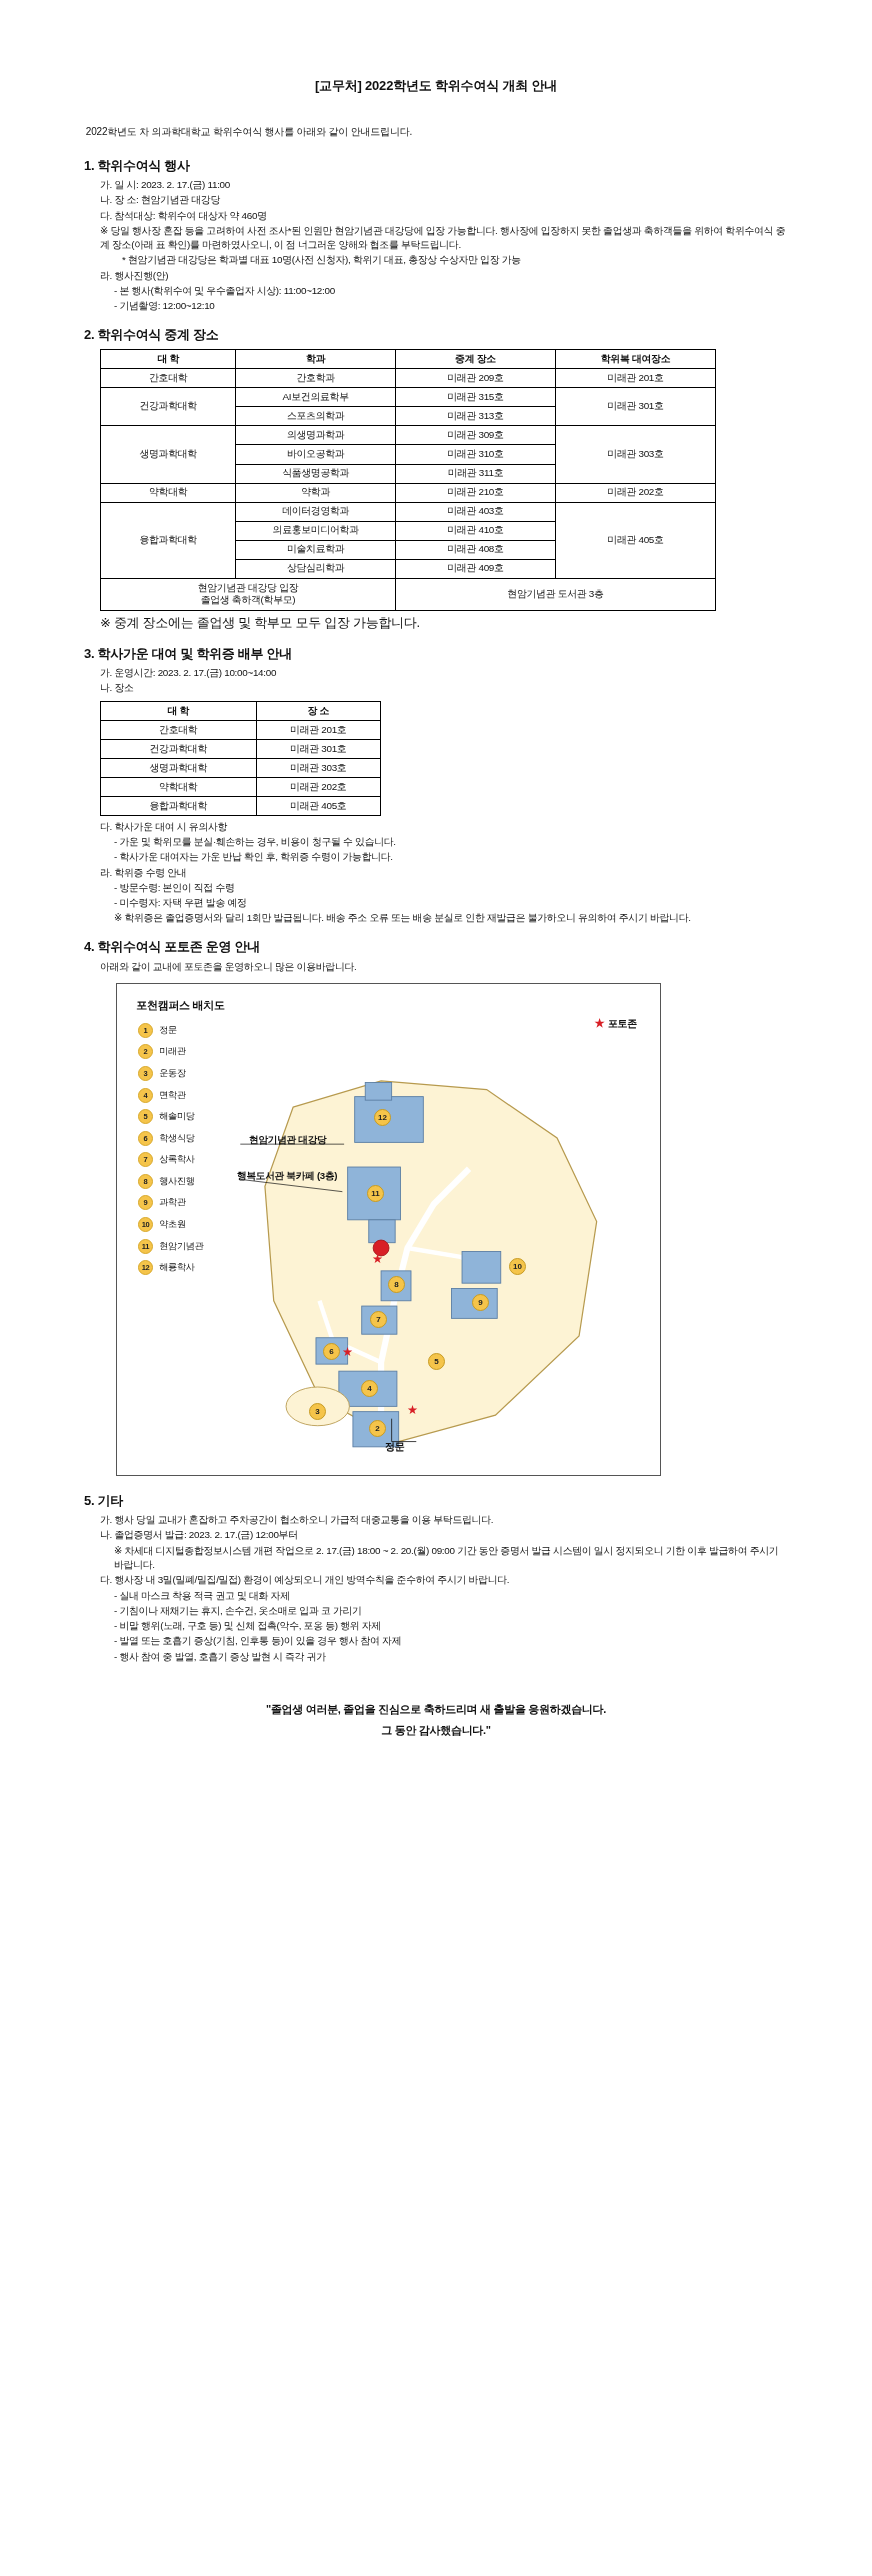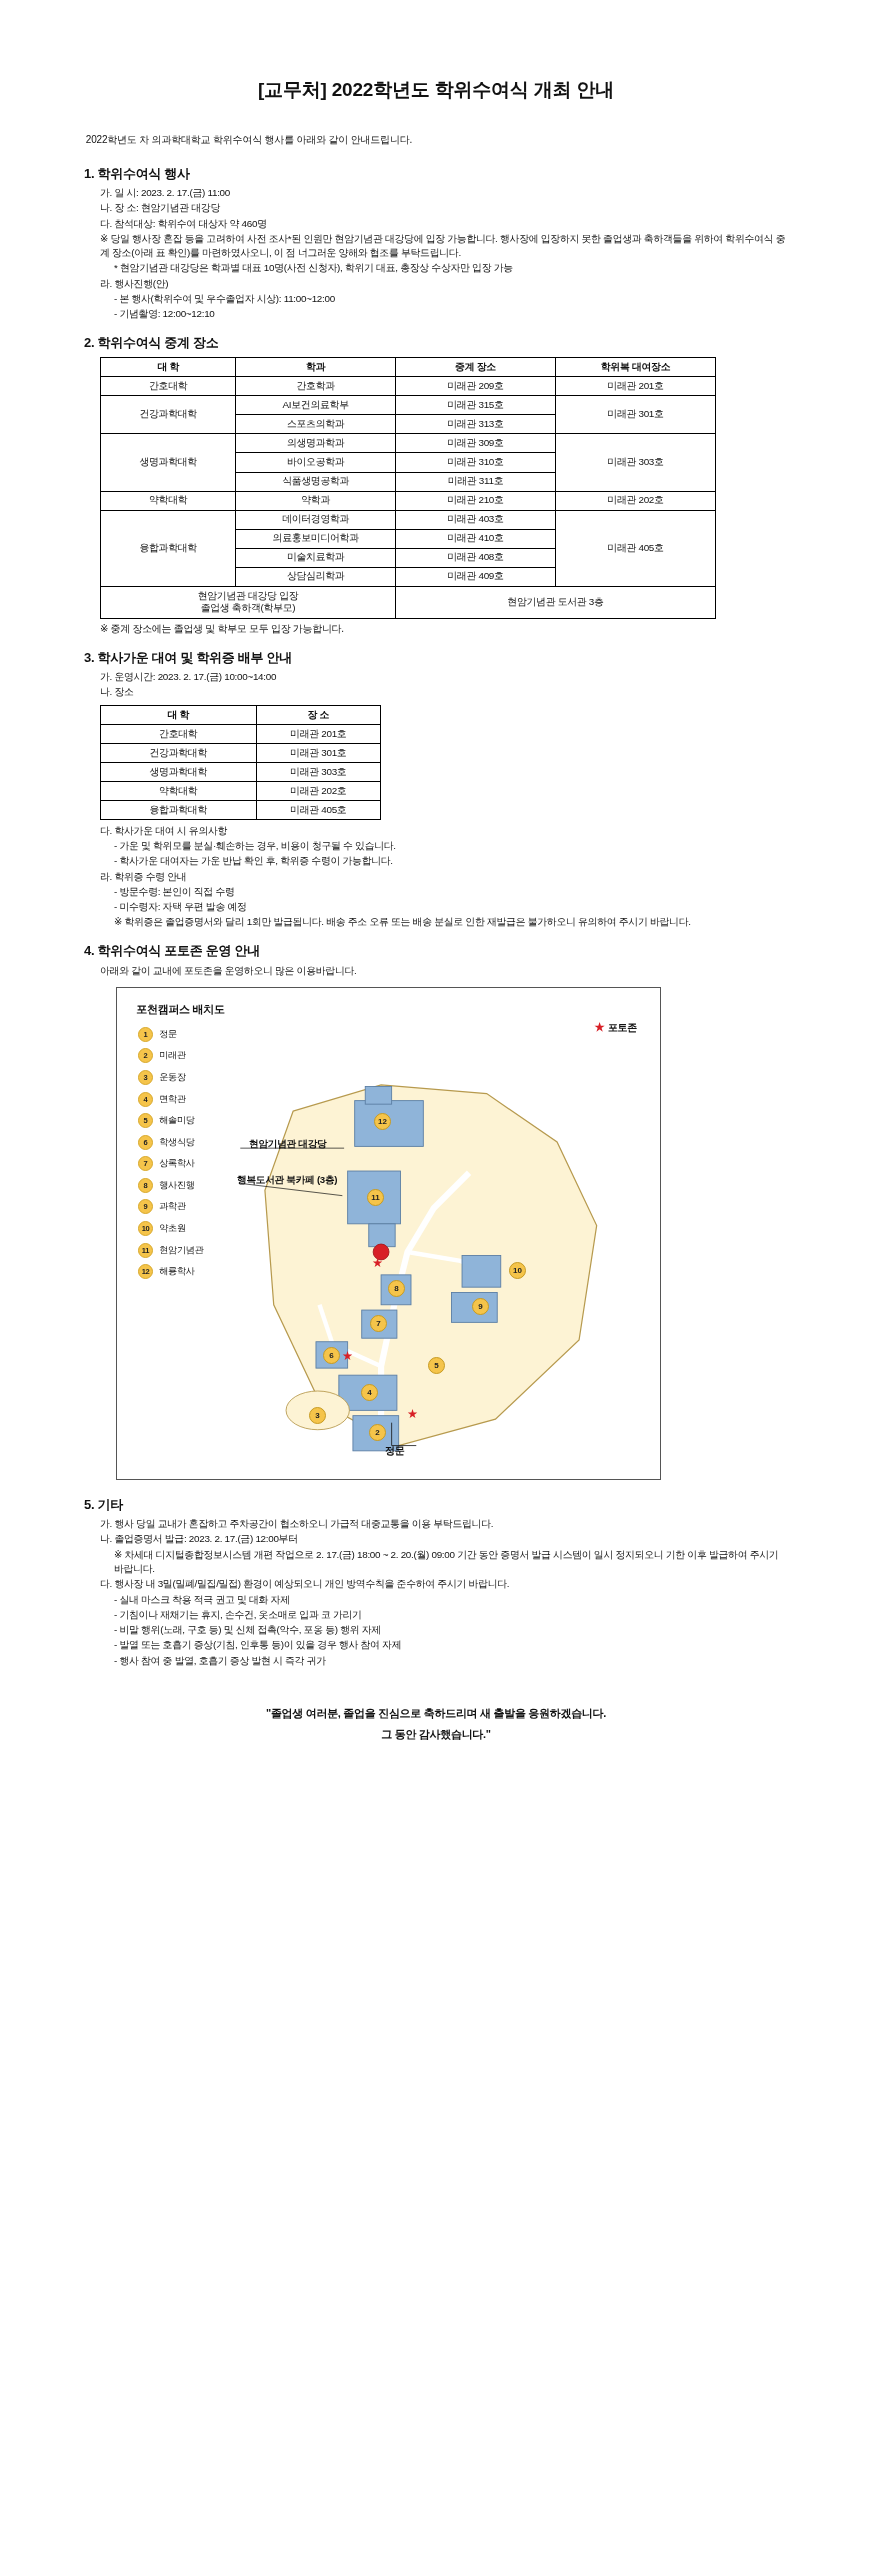--- a/index.html
+++ b/index.html
@@ -11,21 +11,21 @@
   }
   .page{
     width:872px;
     min-height:2576px;
     box-sizing:border-box;
     padding:77px 84px 53px 84px;
     position:relative;
   }
   .doc-title{
     text-align:center;
-    font-size:19px;
+    font-size:13px;
     font-weight:bold;
     letter-spacing:-0.2px;
     margin:0 0 30px 0;
   }
   .intro{
     font-size:10px;
     margin:0 0 17.6px 1.8px;
     letter-spacing:-0.2px;
   }
   .sec{
@@ -49,21 +49,21 @@
     margin:0.9px 0 0.9px 30px;
     line-height:1.45;
   }
   .note{
     font-size:9.9px;
     letter-spacing:-0.3px;
     margin:0.9px 0 0.9px 16px;
     line-height:1.45;
   }
   .note-ind{
-    margin-left:30px;
+    margin-left:38px;
   }
   table.grid{
     border-collapse:collapse;
     margin:5.3px 0 3.5px 16px;
     font-size:9.9px;
     letter-spacing:-0.3px;
   }
   table.grid th, table.grid td{
     border:0.9px solid #000;
     padding:2.6px 5.3px;
@@ -76,21 +76,21 @@
   }
   .tbl-venue{width:616px;}
   .tbl-venue th:nth-child(1),.tbl-venue td:nth-child(1){width:132px;}
   .tbl-venue th:nth-child(2),.tbl-venue td:nth-child(2){width:158px;}
   .tbl-venue th:nth-child(3),.tbl-venue td:nth-child(3){width:158px;}
   .tbl-venue th:nth-child(4),.tbl-venue td:nth-child(4){width:158px;}
   .tbl-gown{width:281px;margin-left:53px;}
   .tbl-gown th:nth-child(1),.tbl-gown td:nth-child(1){width:158px;}
   .tbl-gown th:nth-child(2),.tbl-gown td:nth-child(2){width:123px;}
   .after-note{
-    font-size:10px;
+    font-size:13px;
     letter-spacing:-0.3px;
     margin:2.6px 0 8.8px 16px;
   }
   
   .map-wrap{
     margin:8.8px 0 0 32px;
     width:545px;
     height:493px;
     border:0.9px solid #555;
     position:relative;

